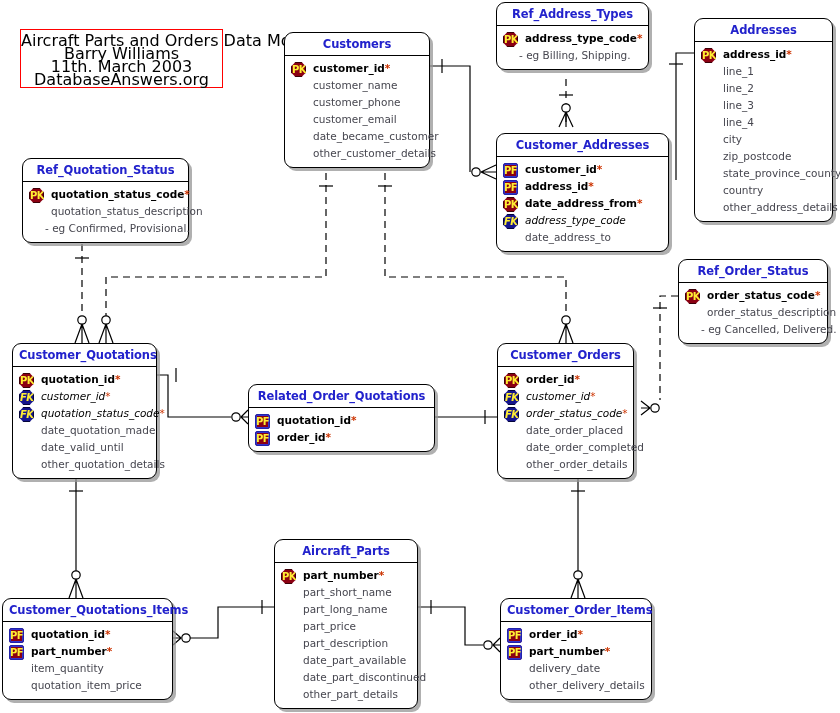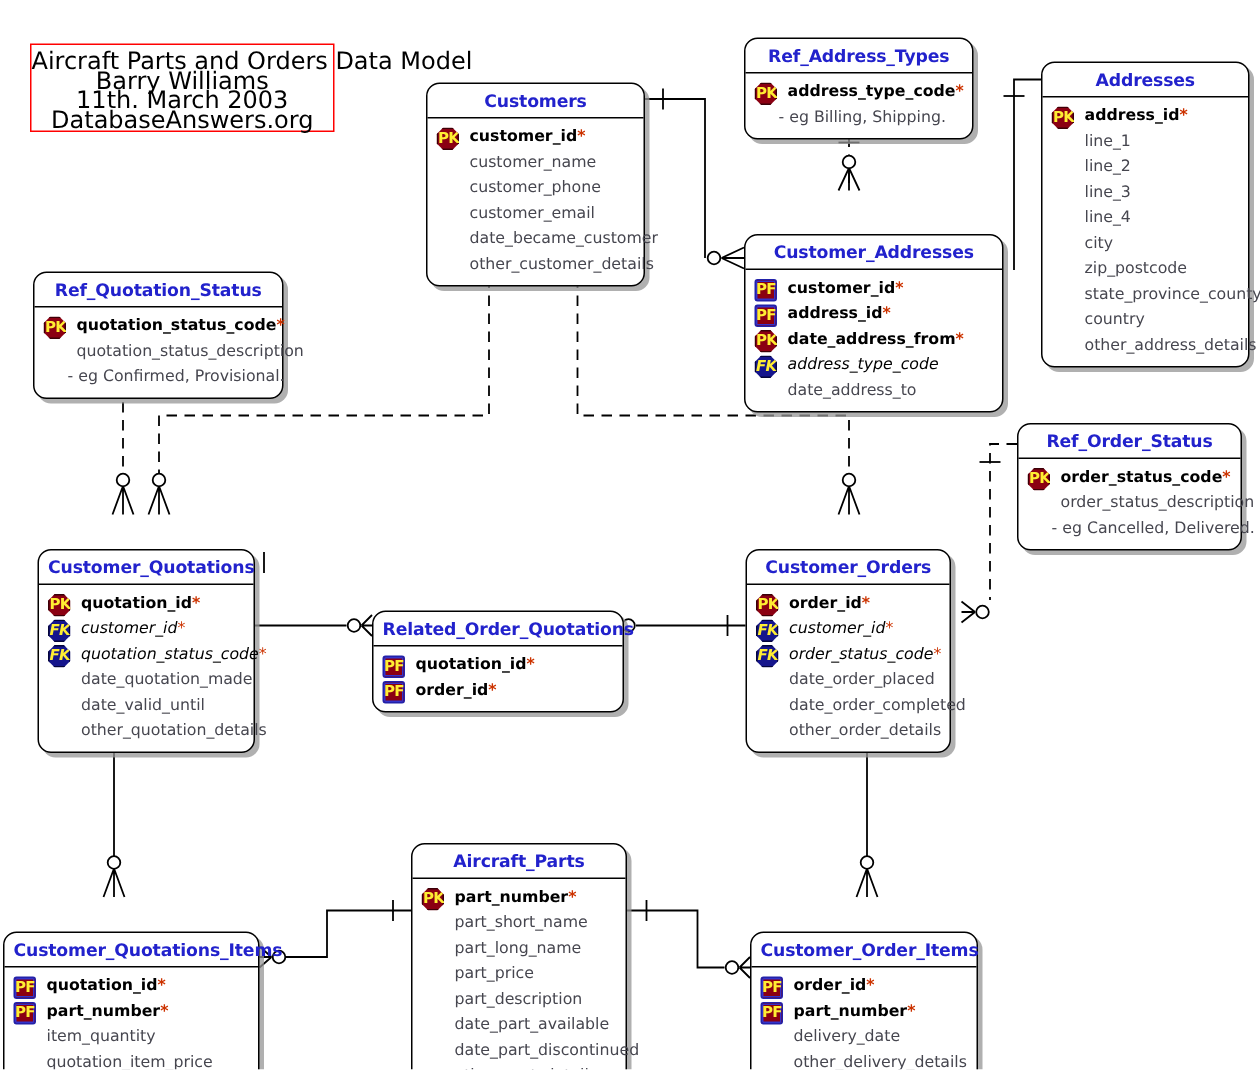--- a/index.html
+++ b/index.html
@@ -37,21 +37,20 @@
   }
   
   .entity {
     position: absolute;
     background: #ffffff;
     border: 1.3px solid #000000;
     border-radius: 9px;
     box-sizing: border-box;
     box-shadow: 3px 3px 0px rgba(150,150,150,0.75);
     z-index: 5;
-    margin-top: 23px;
   }
   .entity .ename {
     text-align: center;
     color: #2222cc;
     font-size: 11.5px;
     font-weight: bold;
     padding: 4px 6px 4px 6px;
     border-bottom: 1.3px solid #000000;
     white-space: nowrap;
     letter-spacing: -0.1px;
@@ -263,32 +262,32 @@
         </div>
       </div>
       <div class="entity" style="left: 678px; top: 259px; width: 150px;">
         <div class="ename">Ref_Order_Status</div>
         <div class="attrs">
           <div class="attr key"><span class="kicon pk">PK</span><span>order_status_code</span><span class="star">*</span></div>
           <div class="attr "><span>order_status_description</span></div>
           <div class="attr note"><span>- eg Cancelled, Delivered.</span></div>
         </div>
       </div>
-      <div class="entity" style="left: 25px; top: 343px; width: 145px;">
+      <div class="entity" style="left: 12px; top: 343px; width: 145px;">
         <div class="ename">Customer_Quotations</div>
         <div class="attrs">
           <div class="attr key"><span class="kicon pk">PK</span><span>quotation_id</span><span class="star">*</span></div>
           <div class="attr fk"><span class="kicon fkey">FK</span><span>customer_id</span><span class="star">*</span></div>
           <div class="attr fk"><span class="kicon fkey">FK</span><span>quotation_status_code</span><span class="star">*</span></div>
           <div class="attr "><span>date_quotation_made</span></div>
           <div class="attr "><span>date_valid_until</span></div>
           <div class="attr "><span>other_quotation_details</span></div>
         </div>
       </div>
-      <div class="entity" style="left: 248px; top: 384px; width: 168px;">
+      <div class="entity" style="left: 248px; top: 384px; width: 187px;">
         <div class="ename">Related_Order_Quotations</div>
         <div class="attrs">
           <div class="attr key"><span class="kicon pf">PF</span><span>quotation_id</span><span class="star">*</span></div>
           <div class="attr key"><span class="kicon pf">PF</span><span>order_id</span><span class="star">*</span></div>
         </div>
       </div>
       <div class="entity" style="left: 497px; top: 343px; width: 137px;">
         <div class="ename">Customer_Orders</div>
         <div class="attrs">
           <div class="attr key"><span class="kicon pk">PK</span><span>order_id</span><span class="star">*</span></div>

